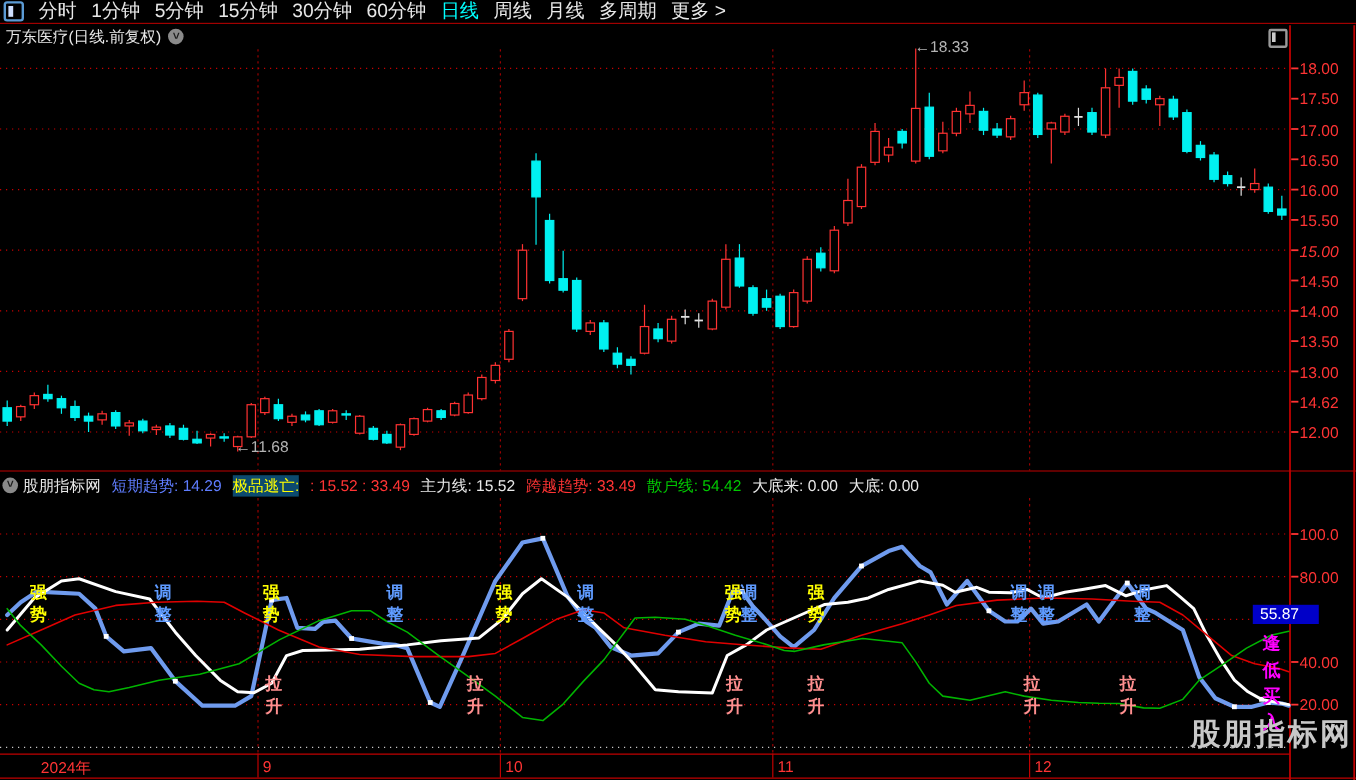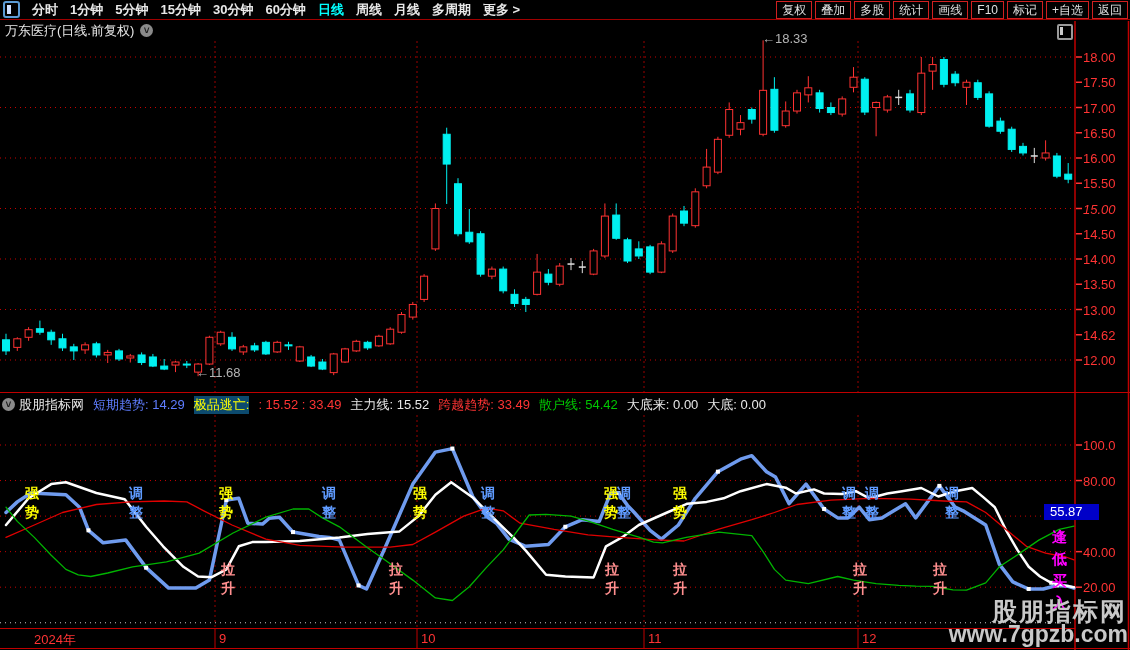--- a/index.html
+++ b/index.html
@@ -3,21 +3,21 @@
 <meta charset="utf-8">
 <style>
   html,body{margin:0;padding:0;background:#000;}
   #app{position:relative;width:1130px;height:650px;background:#000;overflow:hidden;
        font-family:"Liberation Sans","DejaVu Sans",sans-serif;}
   
   #toolbar{position:absolute;left:0;top:0;width:1130px;height:20px;display:flex;align-items:center;
            border-bottom:1px solid #a00000;box-sizing:border-box;}
   .win-icon{width:13px;height:13px;border:2px solid #5b9bd5;border-radius:3px;margin:0 6px 0 3px;position:relative;}
   .win-icon i{position:absolute;left:2px;top:2px;width:4px;height:9px;background:#cfe0ff;}
-  .menu-item{color:#e8e8e8;font-size:13px;margin:0 6px;white-space:nowrap;cursor:default;font-weight:bold;}
+  .menu-item{color:#e8e8e8;font-size:16px;margin:0 6px;white-space:nowrap;cursor:default;}
   .menu-item.active{color:#00ffff;}
   #toolbar-right{margin-left:auto;display:flex;align-items:center;padding-right:2px;}
   .tb-btn{color:#e0e0e0;font-size:12px;border:1px solid #d02020;padding:0 5px;margin-left:3px;
           height:16px;line-height:16px;white-space:nowrap;}
   
   #titlebar{position:absolute;left:0;top:21px;width:1130px;height:19px;display:flex;align-items:center;}
   #page-title{color:#e8e8e8;font-size:13px;margin-left:5px;}
   .circ-icon{width:13px;height:13px;border-radius:50%;background:#8a8a8a;color:#1a1a1a;font-size:10px;
              line-height:13px;text-align:center;margin-left:6px;font-weight:bold;}
   .corner-icon{position:absolute;left:1057px;top:3px;width:12px;height:12px;border:2px solid #9a9a9a;
@@ -40,31 +40,20 @@
 </style>
 </head>
 <body>
 
 <div id="app">
   <div id="toolbar">
     <div class="win-icon">
         <i></i>
       </div>
     <div id="menu-items"><span class="menu-item">分时</span><span class="menu-item">1分钟</span><span class="menu-item">5分钟</span><span class="menu-item">15分钟</span><span class="menu-item">30分钟</span><span class="menu-item">60分钟</span><span class="menu-item active">日线</span><span class="menu-item">周线</span><span class="menu-item">月线</span><span class="menu-item">多周期</span><span class="menu-item">更多 &gt;</span></div>
-    <div id="toolbar-right">
-        <span class="tb-btn">复权</span>
-        <span class="tb-btn">叠加</span>
-        <span class="tb-btn">多股</span>
-        <span class="tb-btn">统计</span>
-        <span class="tb-btn">画线</span>
-        <span class="tb-btn">F10</span>
-        <span class="tb-btn">标记</span>
-        <span class="tb-btn">+自选</span>
-        <span class="tb-btn">返回</span>
-      </div>
   </div>
 
   <div id="titlebar">
     <span id="page-title">万东医疗(日线.前复权)</span>
     <span class="circ-icon">˅</span>
     <span class="corner-icon">
         <i></i>
       </span>
   </div>
 
@@ -454,14 +443,13 @@
 
   <div id="value-box">55.87</div>
   <div id="buy-label">
       <div>逢</div>
       <div>低</div>
       <div>买</div>
       <div>入</div>
     </div>
 
   <div id="wm1">股朋指标网</div>
-  <div id="wm2">www.7gpzb.com</div>
 </div>
 
 </body></html>

